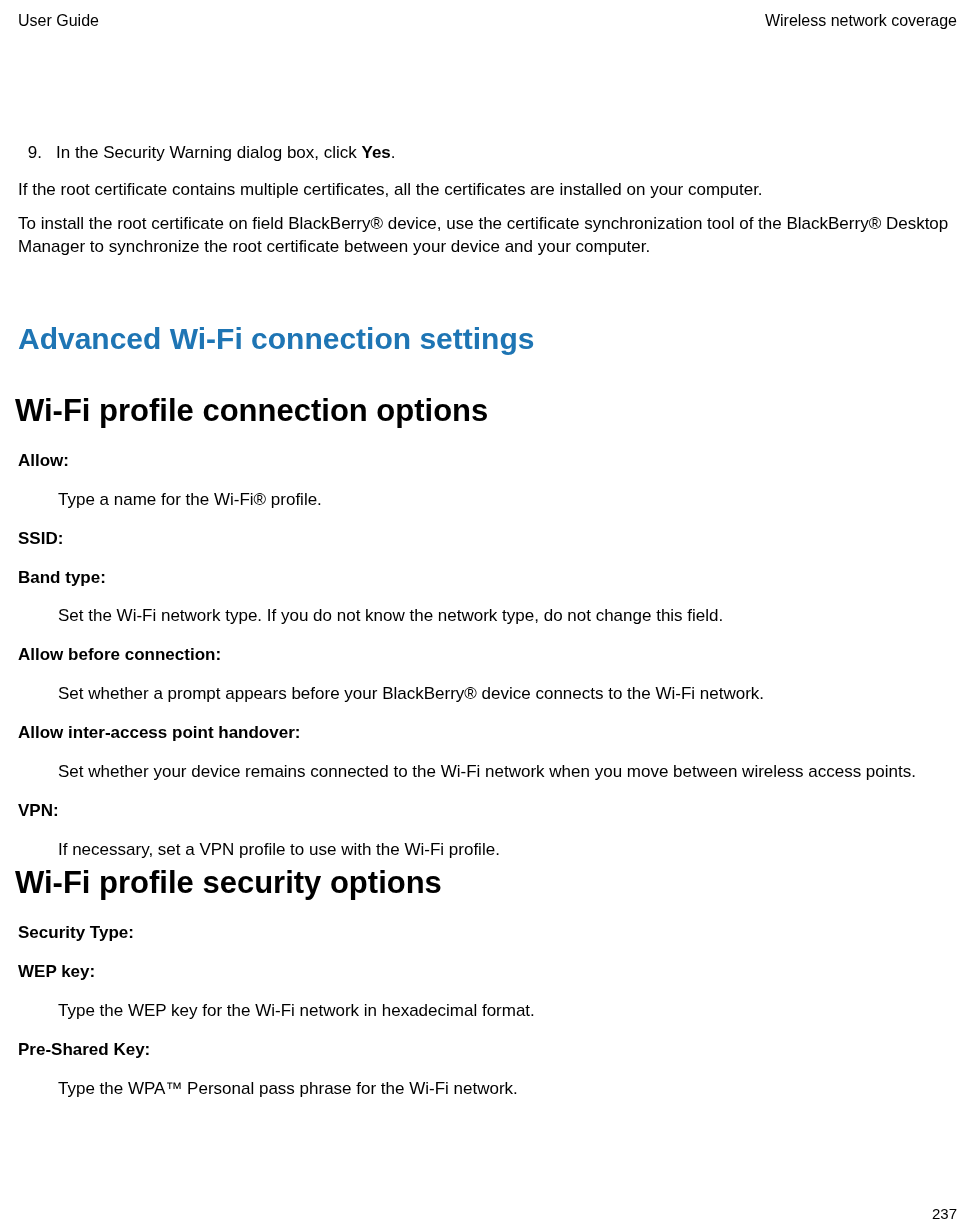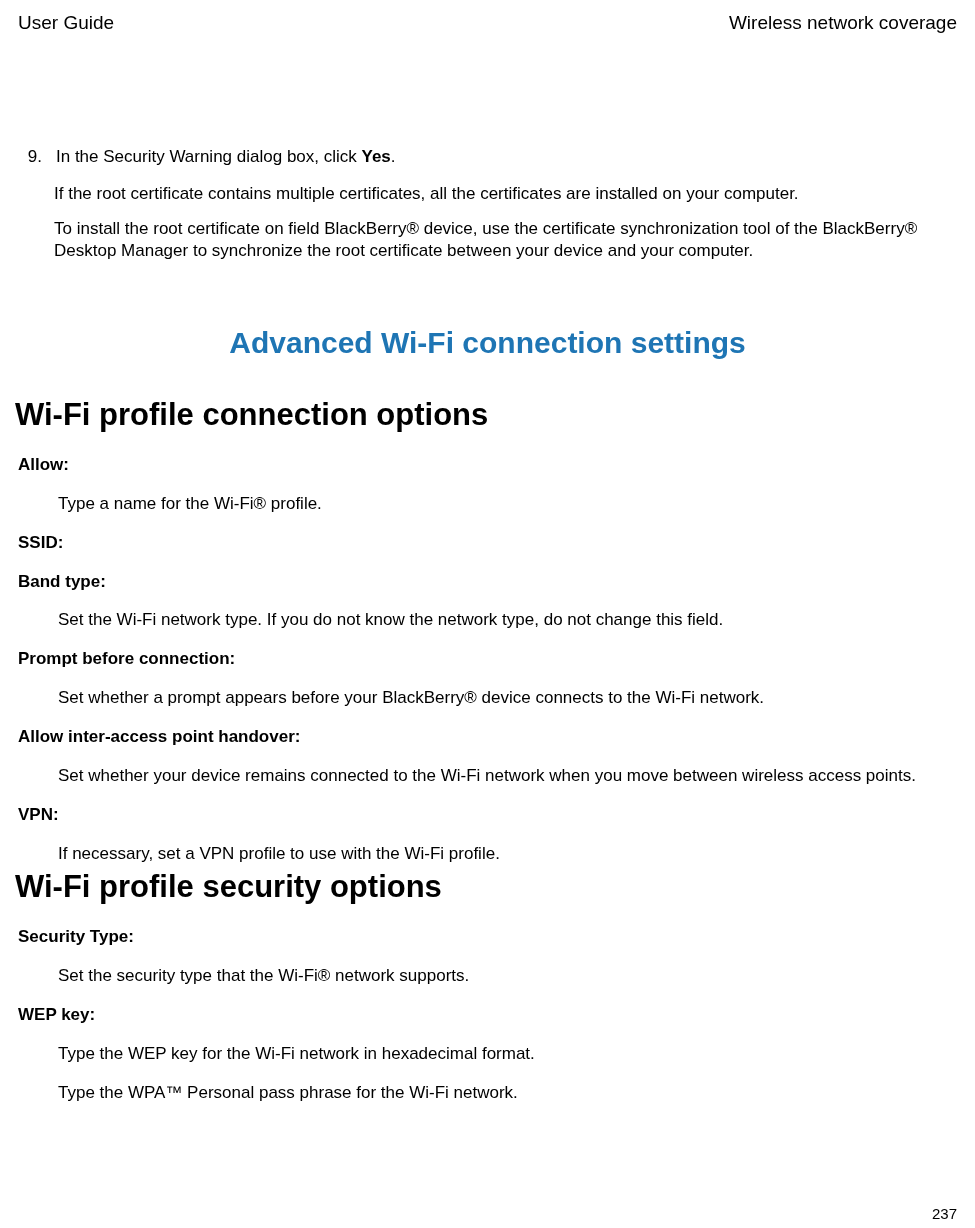--- a/index.html
+++ b/index.html
@@ -14,46 +14,44 @@
       background: #ffffff;
       color: #000000;
       position: relative;
       font-size: 17px;
       line-height: 1.35;
     }
     .header {
       display: flex;
       justify-content: space-between;
       padding: 10px 18px 0 18px;
-      font-size: 19px;
+      font-size: 16px;
     }
     .content {
       padding: 110px 18px 0 18px;
     }
     .step-row {
       display: flex;
       margin-bottom: 14px;
     }
     .step-num {
       width: 24px;
       text-align: right;
       margin-right: 14px;
     }
     .para {
       margin-top: 12px;
       margin-bottom: 4px;
-      margin-left: 36px;
     }
     h1.advanced {
       color: #1e75b4;
       font-size: 30px;
       font-weight: 600;
       margin-top: 60px;
       margin-bottom: 30px;
-      text-align: center;
     }
     h2.section {
       color: #000;
       font-size: 31px;
       font-weight: 700;
       margin-bottom: 18px;
       margin-left: -3px;
     }
     .dt {
       font-weight: 700;
@@ -98,35 +96,35 @@
   <h2 class="section">Wi-Fi profile connection options</h2>
 
   <div class="dt">Allow:</div>
   <div class="dd">Type a name for the Wi-Fi® profile.</div>
 
   <div class="dt">SSID:</div>
 
   <div class="dt">Band type:</div>
   <div class="dd">Set the Wi-Fi network type. If you do not know the network type, do not change this field.</div>
 
-  <div class="dt">Prompt before connection:</div>
+  <div class="dt">Allow before connection:</div>
   <div class="dd">Set whether a prompt appears before your BlackBerry® device connects to the Wi-Fi network.</div>
 
   <div class="dt">Allow inter-access point handover:</div>
   <div class="dd">Set whether your device remains connected to the Wi-Fi network when you move between wireless access points.</div>
 
   <div class="dt">VPN:</div>
   <div class="dd">If necessary, set a VPN profile to use with the Wi-Fi profile.</div>
 
   <h2 class="section">Wi-Fi profile security options</h2>
 
   <div class="dt">Security Type:</div>
-  <div class="dd">Set the security type that the Wi-Fi® network supports.</div>
 
 
   <div class="dt">WEP key:</div>
   <div class="dd">Type the WEP key for the Wi-Fi network in hexadecimal format.</div>
 
+  <div class="dt">Pre-Shared Key:</div>
   <div class="dd">Type the WPA™ Personal pass phrase for the Wi-Fi network.</div>
 
 </div>
 
 <div class="footer">237</div>
 
 </body></html>

